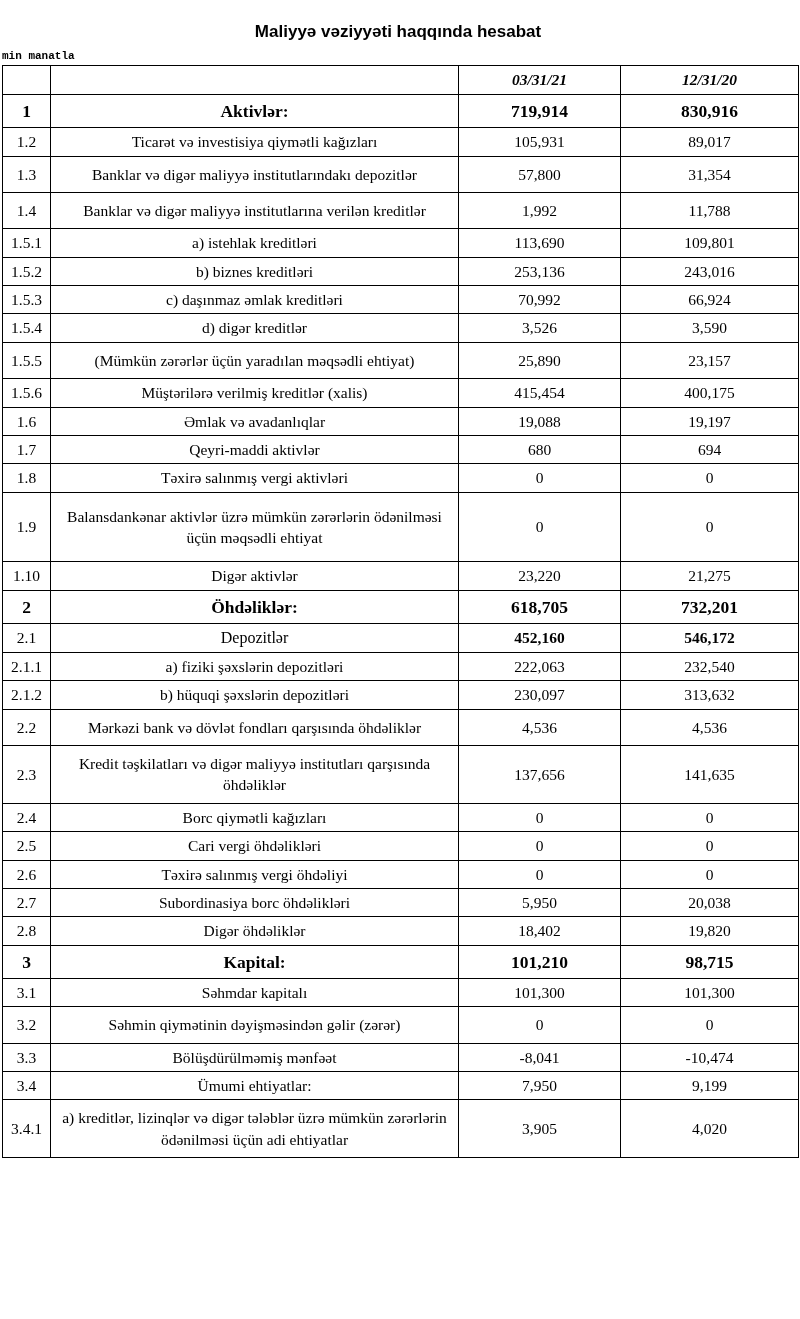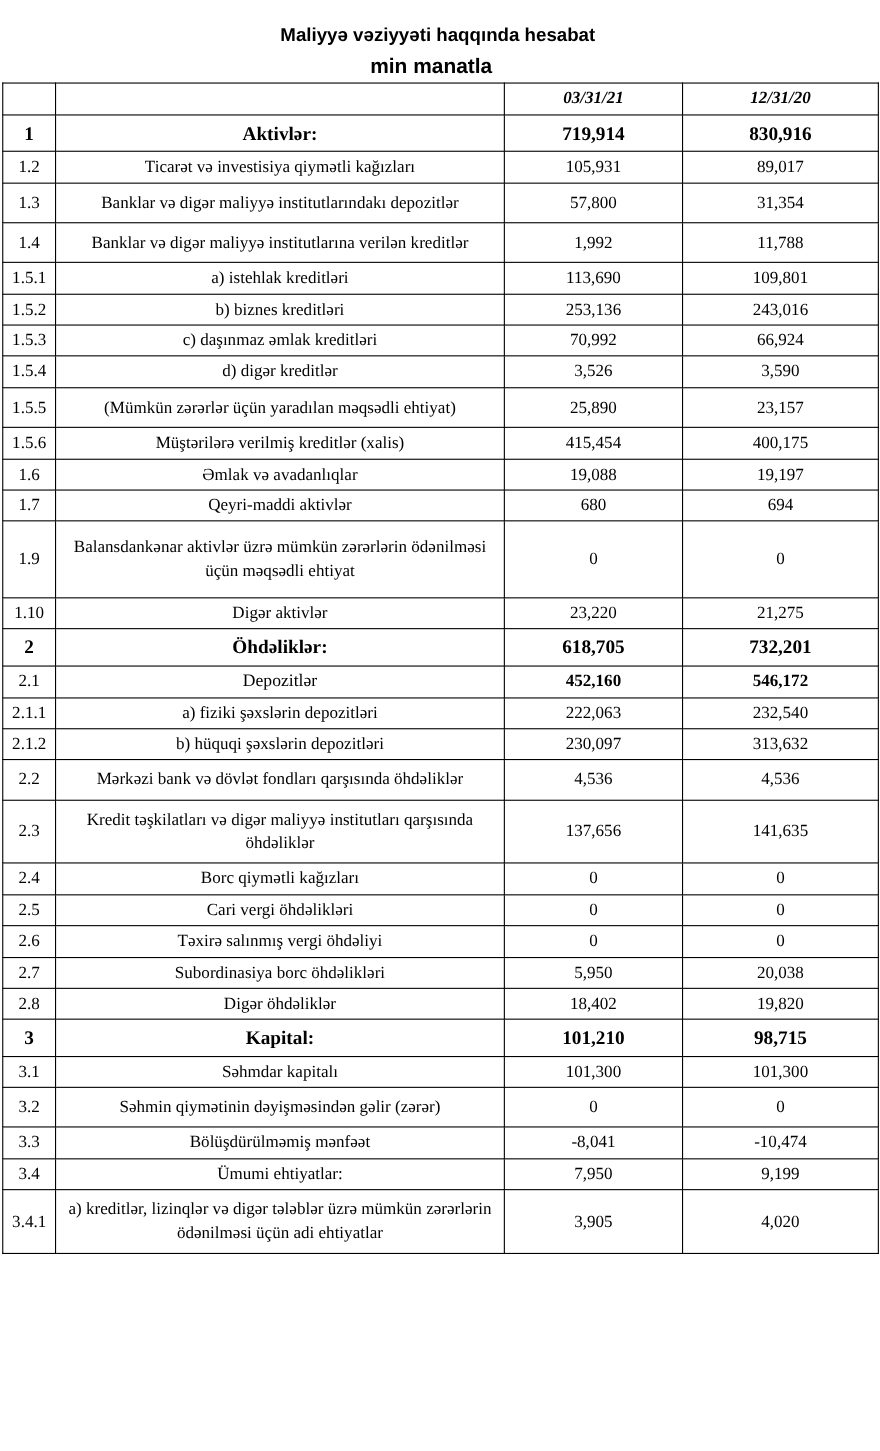--- a/index.html
+++ b/index.html
@@ -17,24 +17,24 @@
     margin-top: 16px;
   }
   .report-title {
     text-align: center;
     font-family: "Liberation Sans", sans-serif;
     font-weight: bold;
     font-size: 17px;
     padding: 4px 0 8px 0;
   }
   .unit-note {
-    text-align: center;
-    font-family: Liberation Sans, sans-serif;
-    font-weight: bold;
-    font-size: 19px;
+    text-align: left;
+    font-family: Liberation Mono, monospace;
+    font-weight: bold;
+    font-size: 11px;
     padding: 0 12px 3px 0;
   }
   table.fin {
     border-collapse: collapse;
     width: 100%;
     table-layout: fixed;
   }
   table.fin td, table.fin th {
     border: 1px solid #000000;
     padding: 3px 6px;
@@ -163,20 +163,26 @@
           <td class="col-desc">Əmlak və avadanlıqlar</td>
           <td class="col-val">19,088</td>
           <td class="col-val">19,197</td>
         </tr>
         <tr class="normal">
           <td class="col-num">1.7</td>
           <td class="col-desc">Qeyri-maddi aktivlər</td>
           <td class="col-val">680</td>
           <td class="col-val">694</td>
         </tr>
+        <tr class="normal">
+          <td class="col-num">1.8</td>
+          <td class="col-desc">Təxirə salınmış vergi aktivləri</td>
+          <td class="col-val">0</td>
+          <td class="col-val">0</td>
+        </tr>
         <tr class="normal tall">
           <td class="col-num">1.9</td>
           <td class="col-desc">Balansdankənar aktivlər üzrə mümkün zərərlərin ödənilməsi üçün məqsədli ehtiyat</td>
           <td class="col-val">0</td>
           <td class="col-val">0</td>
         </tr>
         <tr class="normal">
           <td class="col-num">1.10</td>
           <td class="col-desc">Digər aktivlər</td>
           <td class="col-val">23,220</td>

